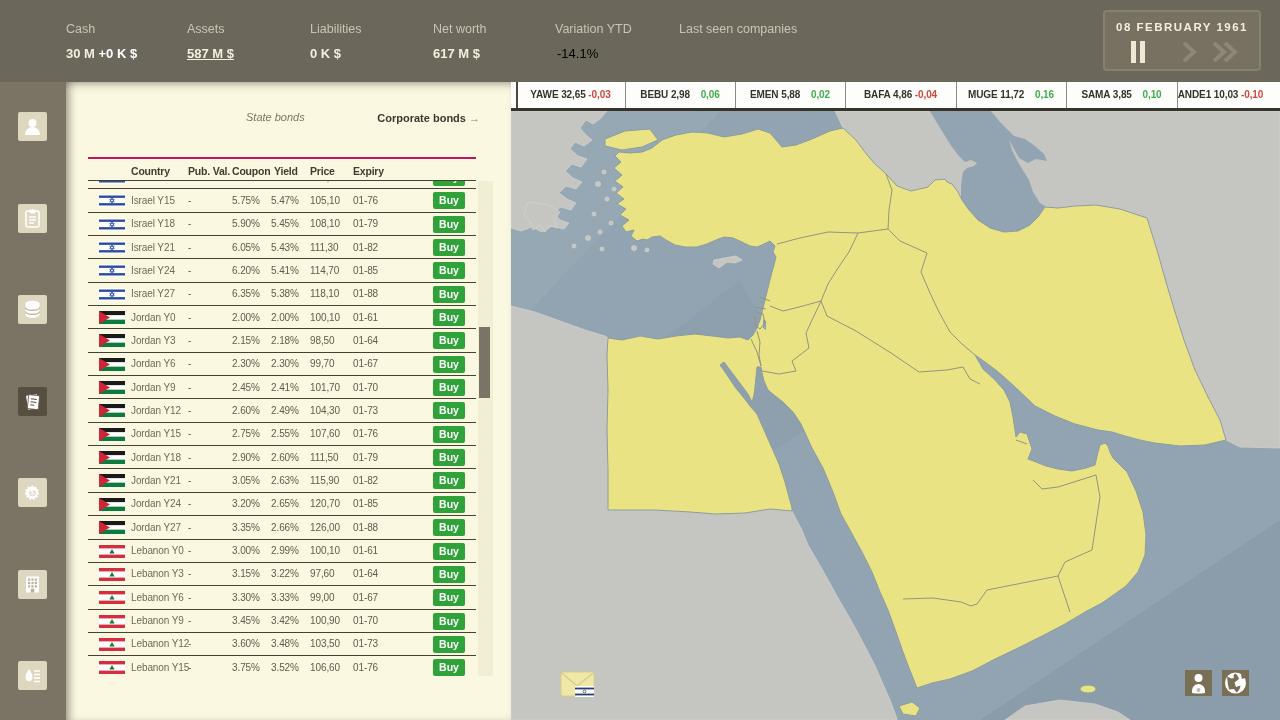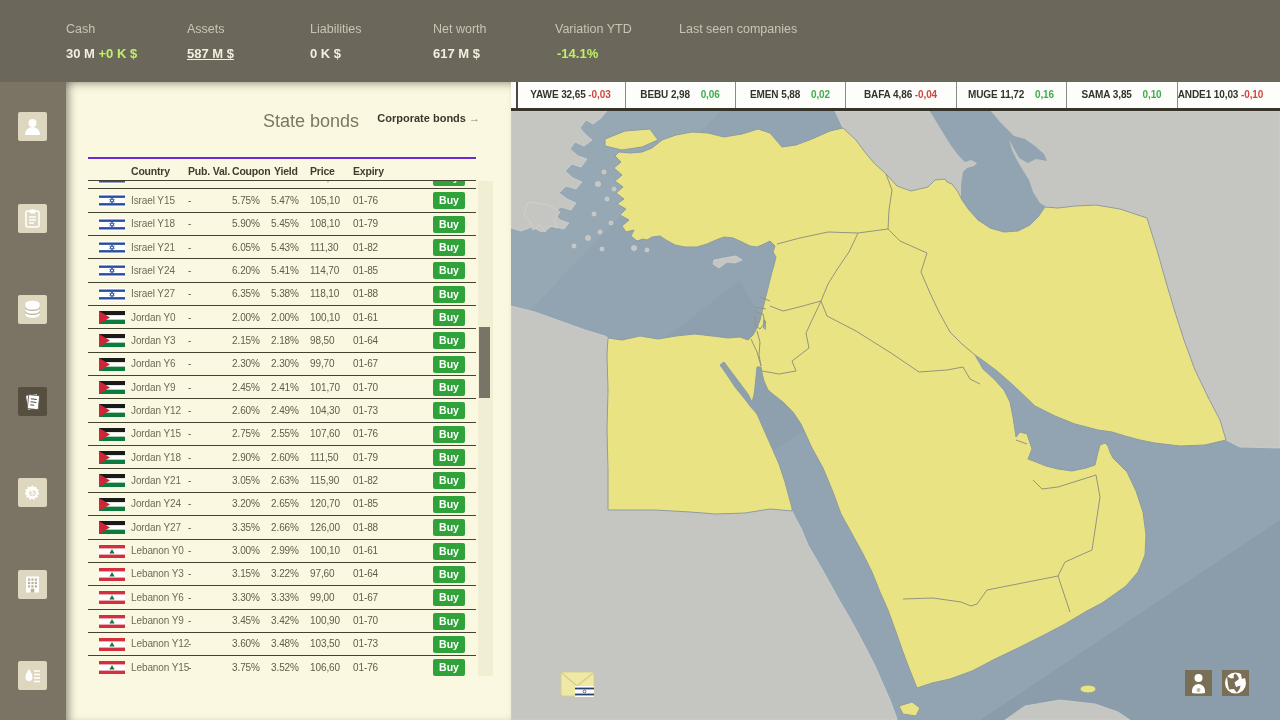--- a/index.html
+++ b/index.html
@@ -14,25 +14,25 @@
   #datebox .d{position:absolute;left:0;width:100%;top:9px;text-align:center;
     font-size:11.5px;font-weight:bold;letter-spacing:1.5px;color:#f3efdc;}
   
   #sidebar{position:absolute;left:0;top:82px;width:66px;height:638px;background:#7b7465;}
   .sic{position:absolute;left:18px;width:29px;height:29px;background:#ddd7c0;border-radius:2px;}
   .sic.sel{background:#564f40;}
   .sic svg{position:absolute;left:4px;top:4px;}
   
   #panel{position:absolute;left:66px;top:82px;width:445px;height:638px;background:#fbf8e1;
     box-shadow:inset 7px 0 8px -4px rgba(40,38,30,0.45), inset 0 7px 8px -5px rgba(40,38,30,0.35);}
-  #ptitle1{position:absolute;left:197px;top:29px;font-size:18px;color:#7c7860;}
+  #ptitle1{position:absolute;left:180px;top:29px;font-size:11px;font-style:italic;color:#7c7860;}
   #ptitle2{position:absolute;right:31px;top:30px;font-size:11px;font-weight:bold;color:#3a382b;text-align:right;}
   #ptitle2 .ar{color:#8a8672;font-weight:normal;}
   #thead{position:absolute;left:22px;top:75px;width:388px;height:24px;
-    border-top:2px solid #6d28d9;border-bottom:1px solid #45422f;box-sizing:border-box;}
+    border-top:2px solid #be185d;border-bottom:1px solid #45422f;box-sizing:border-box;}
   #thead span{position:absolute;top:6px;font-size:10.5px;font-weight:bold;color:#403d2e;letter-spacing:-0.2px;}
   #tview{position:absolute;left:22px;top:99px;width:388px;height:495px;overflow:hidden;}
   #tbody{position:absolute;left:0;top:-15px;width:388px;}
   .row{position:relative;width:388px;height:23.35px;border-bottom:1px solid #45422f;box-sizing:border-box;}
   .row span{position:absolute;top:5.5px;font-size:10px;color:#5f5c48;letter-spacing:-0.1px;}
   .row .cn{left:43px;color:#6e6a55;}
   .row .fl{position:absolute;left:11px;top:5px;}
   .row .da{left:100px;}
   .row .c1{left:144px;}
   .row .c2{left:183px;}
@@ -51,30 +51,43 @@
   .red{color:#cf4840;}
   .grn{color:#3fae4a;padding-left:8px;}
   
   #map{position:absolute;left:511px;top:111px;width:769px;height:609px;}
 </style>
 </head>
 <body>
 
 <div id="topbar">
   <span class="tlabel" style="left:66px">Cash</span>
-  <span class="tvalue" style="left:66px">30 M <span style="color:#bef264">+0 K $</span></span>
+  <span class="tvalue" style="left:66px">30 M <span style="color:#ffffff">+0 K $</span></span>
   <span class="tlabel" style="left:187px">Assets</span>
   <span class="tvalue" style="left:187px;text-decoration:underline">587 M $</span>
   <span class="tlabel" style="left:310px">Liabilities</span>
   <span class="tvalue" style="left:310px">0 K $</span>
   <span class="tlabel" style="left:433px">Net worth</span>
   <span class="tvalue" style="left:433px">617 M $</span>
   <span class="tlabel" style="left:555px">Variation YTD</span>
-  <span class="tvalue" style="left:557px;color:#bef264;font-weight:bold">-14.1%</span>
+  <span class="tvalue" style="left:557px;color:#000000;font-weight:normal">-14.1%</span>
   <span class="tlabel" style="left:679px">Last seen companies</span>
+  <div id="datebox">
+    <div class="d">08 FEBRUARY 1961</div>
+    <svg class="abs" style="left:24px;top:29px" width="18" height="22" viewBox="0 0 18 22">
+      <rect x="2" y="0" width="5" height="22" fill="#efe9d2"></rect>
+      <rect x="11" y="0" width="5" height="22" fill="#efe9d2"></rect>
+    </svg>
+    <svg class="abs" style="left:76px;top:30px" width="16" height="20" viewBox="0 0 16 20">
+      <path d="M3 1 L13 10 L3 19" fill="none" stroke="#8d8875" stroke-width="4"></path>
+    </svg>
+    <svg class="abs" style="left:106px;top:30px" width="28" height="20" viewBox="0 0 28 20">
+      <path d="M3 1 L13 10 L3 19 M14 1 L24 10 L14 19" fill="none" stroke="#8d8875" stroke-width="4"></path>
+    </svg>
+  </div>
 </div>
 
 <div id="sidebar">
     <div class="sic" style="top: 30px;">
       <svg width="21" height="21" viewBox="0 0 21 21">
         <circle cx="10.5" cy="7" r="4" fill="#fff"></circle>
         <path d="M3,19 a7.5,8 0 0 1 15,0 z" fill="#fff"></path>
       </svg>
     </div>
     <div class="sic" style="top: 121.5px;">

